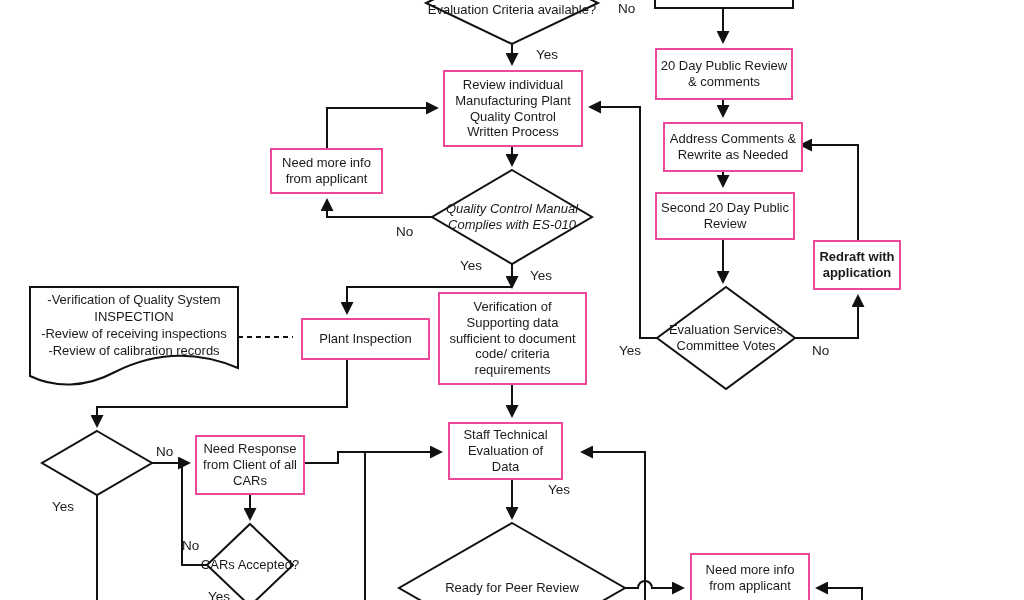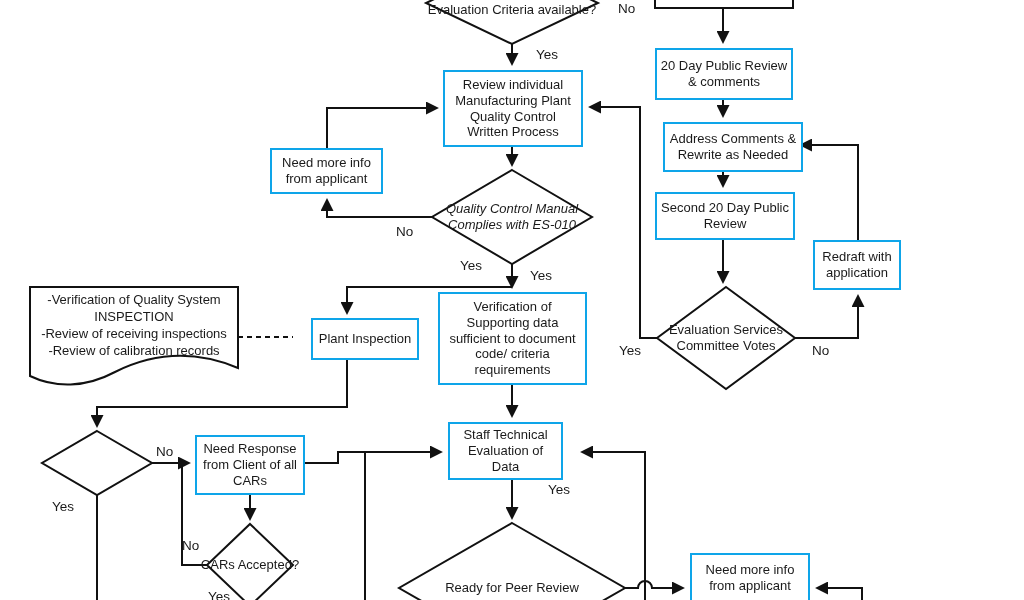--- a/index.html
+++ b/index.html
@@ -1,19 +1,19 @@
 <!DOCTYPE html>
 <html><head>
 <meta charset="utf-8">
 <style>
   html,body{margin:0;padding:0;background:#fff;}
   #stage{position:relative;width:1024px;height:600px;background:#fff;overflow:hidden;
          font-family:"Liberation Sans",sans-serif;color:#1a1a1a;}
   #wires{position:absolute;left:0;top:0;width:1024px;height:600px;}
-  .node{position:absolute;box-sizing:border-box;background:#fff;border:2px solid #0ea5e9;
+  .node{position:absolute;box-sizing:border-box;background:#fff;border:2px solid #ec4899;
         display:flex;align-items:center;justify-content:center;text-align:center;
         font-size:13px;line-height:1.22;padding:2px 3px;}
   .dtext{position:absolute;display:flex;align-items:center;justify-content:center;
          text-align:center;font-size:13px;line-height:1.2;}
   .elabel{position:absolute;font-size:13.5px;}
   .doc-text{position:absolute;text-align:center;font-size:13px;line-height:1.3;}
 </style>
 </head>
 <body>
 
@@ -65,22 +65,22 @@
       <path d="M858 240 L858 145 L801 145" marker-end="url(#ah)"></path>
       <path d="M238 337 L293 337" stroke-dasharray="5 4"></path>
     </g>
   </svg>
 
   <div class="node" style="left:443px;top:70px;width:140px;height:77px;">Review individual Manufacturing Plant Quality Control Written Process</div>
   <div class="node" style="left:270px;top:148px;width:113px;height:46px;">Need more info from applicant</div>
   <div class="node" style="left:655px;top:48px;width:138px;height:52px;">20 Day Public Review &amp; comments</div>
   <div class="node" style="left:655px;top:122px;width:140px;height:50px;margin-left:8px;">Address Comments &amp; Rewrite as Needed</div>
   <div class="node" style="left:655px;top:192px;width:140px;height:48px;">Second 20 Day Public Review</div>
-  <div class="node" style="left:813px;top:240px;width:88px;height:50px;">Redraft with application</div>
-  <div class="node" style="left:311px;top:318px;width:108px;height:42px;">Plant Inspection</div>
+  <div class="node" style="left:813px;top:240px;width:88px;height:50px;font-weight:bold;">Redraft with application</div>
+  <div class="node" style="left:301px;top:318px;width:129px;height:42px;">Plant Inspection</div>
   <div class="node" style="left:438px;top:292px;width:149px;height:93px;">Verification of Supporting data sufficient to document code/ criteria requirements</div>
   <div class="node" style="left:448px;top:422px;width:115px;height:58px;">Staff Technical Evaluation of Data</div>
   <div class="node" style="left:195px;top:435px;width:110px;height:60px;">Need Response from Client of all CARs</div>
   <div class="node" style="left:690px;top:553px;width:120px;height:47px;border-bottom:none;">Need more info from applicant</div>
 
   <div class="dtext" style="left:422px;top:-4px;width:180px;height:28px;">Evaluation Criteria available?</div>
   <div class="dtext" style="left:437px;top:188px;width:150px;height:58px;font-style:italic;">Quality Control Manual Complies with ES-010</div>
   <div class="dtext" style="left:666px;top:303px;width:120px;height:70px;">Evaluation Services Committee Votes</div>
   <div class="dtext" style="left:194px;top:548px;width:112px;height:34px;">CARs Accepted?</div>
   <div class="dtext" style="left:402px;top:578px;width:220px;height:20px;">Ready for Peer Review</div>

